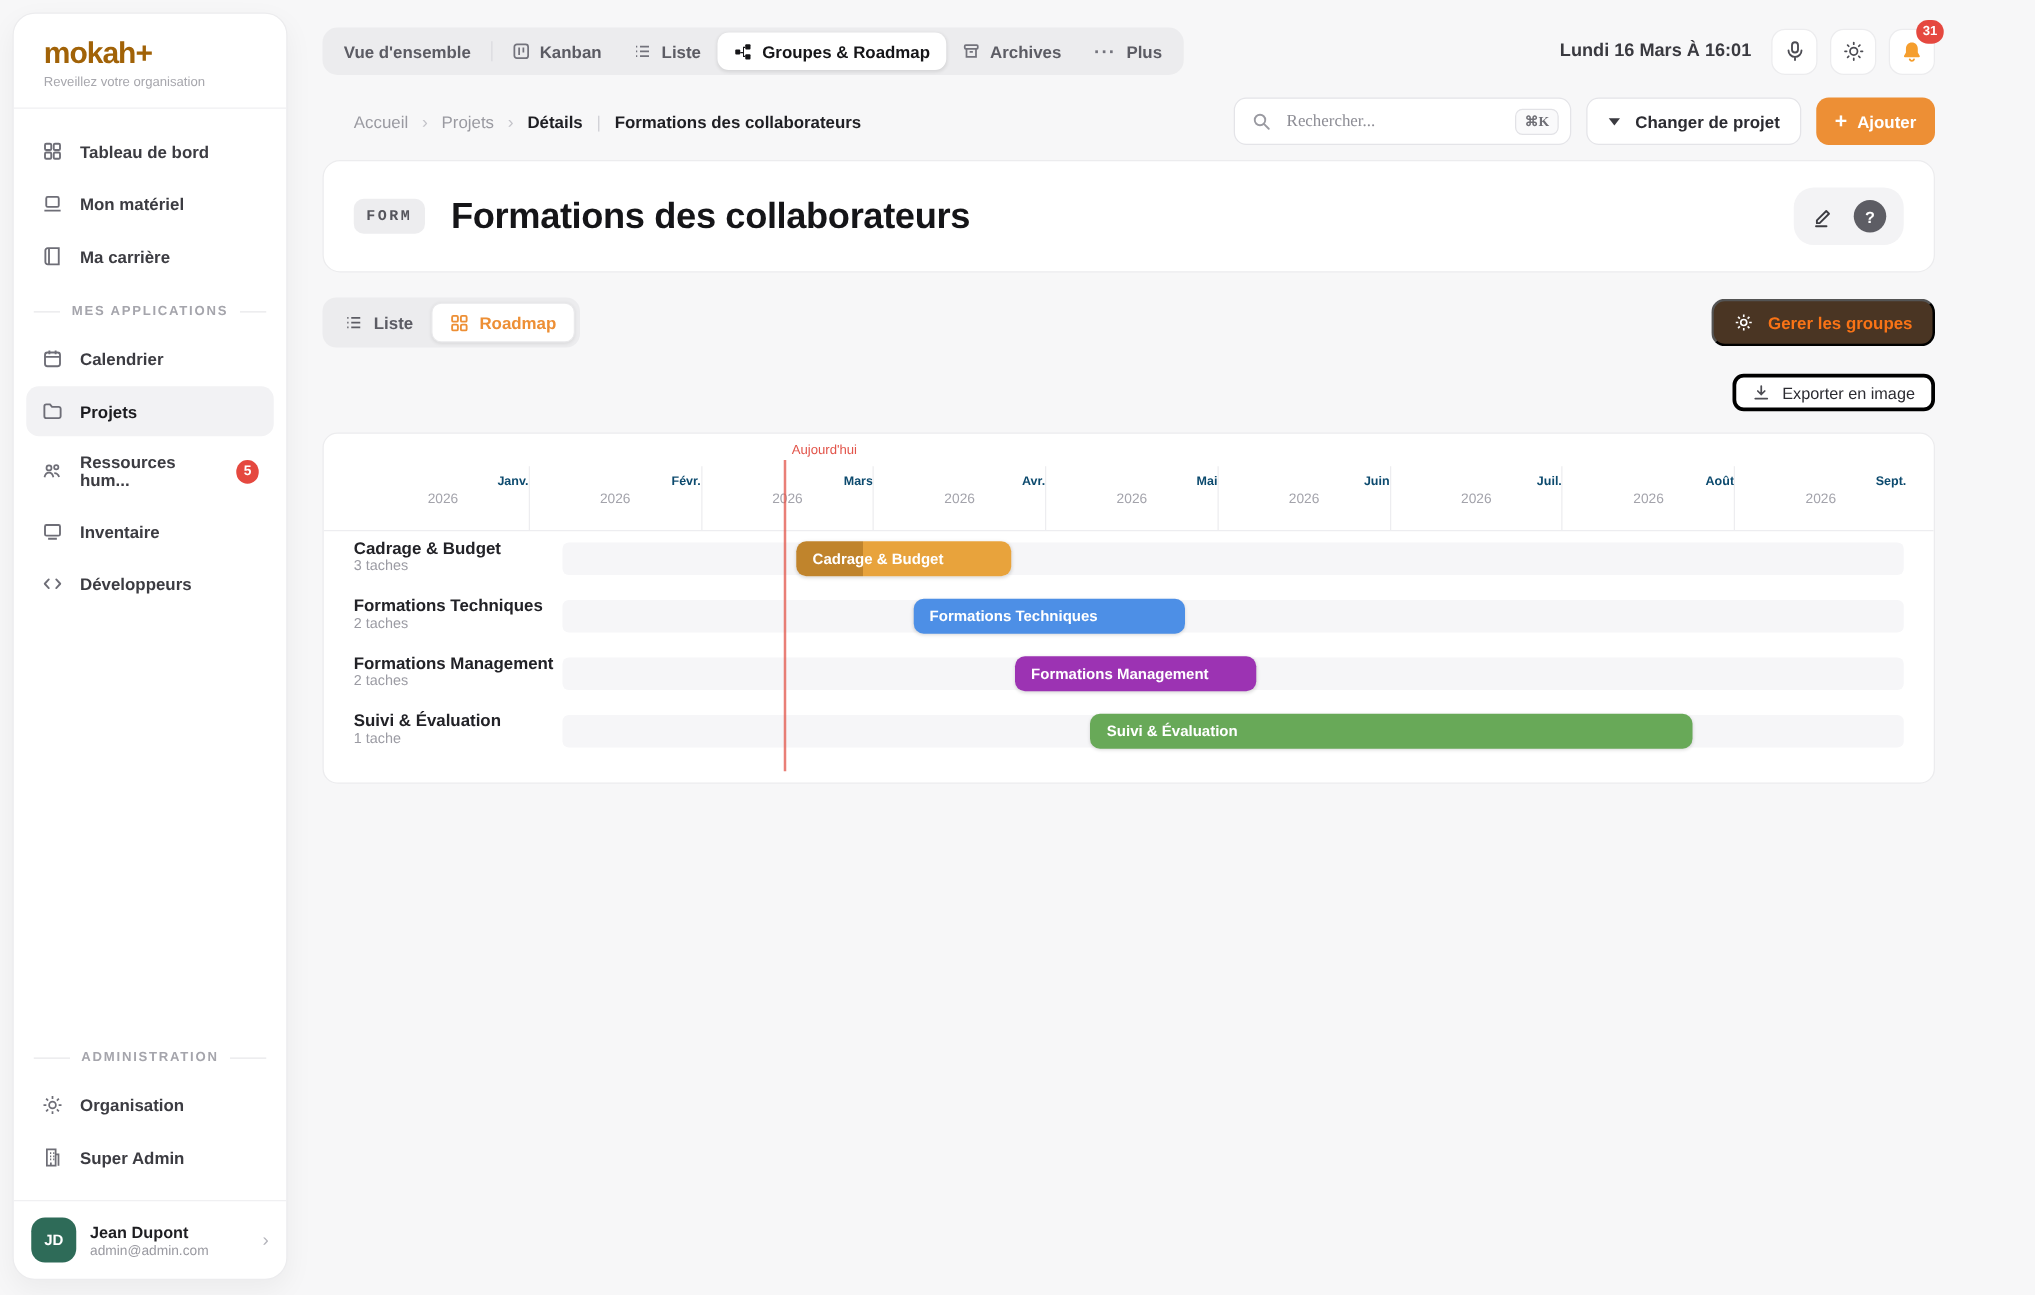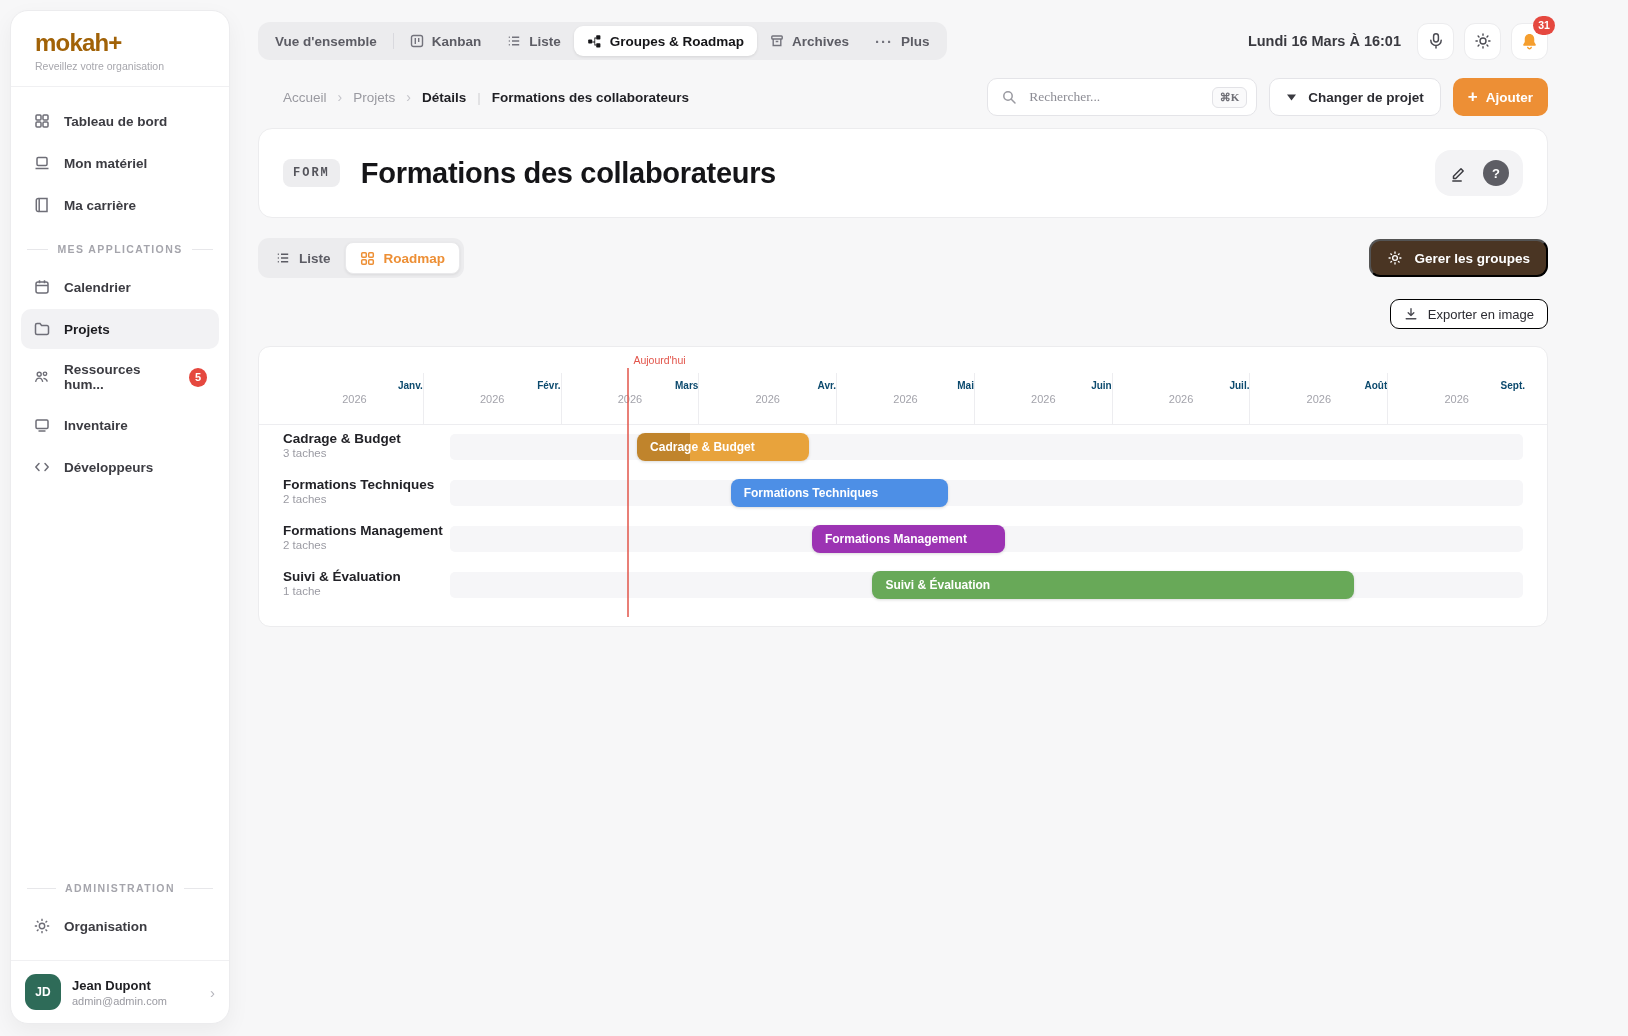--- a/index.html
+++ b/index.html
@@ -139,27 +139,27 @@
   .segmented{background:#ececee;border-radius:11px;padding:4px;display:flex;height:40px;box-sizing:border-box;}
   .seg-btn{
     display:flex;align-items:center;gap:9px;padding:0 14px;border-radius:8px;
     color:#5c5c64;font-size:13.5px;font-weight:600;
   }
   .seg-btn.active{
     background:#fff;border:1px solid #e9e9eb;color:#ed8f35;font-weight:700;
     box-shadow:0 1px 3px rgba(0,0,0,.08);
   }
   .btn-groups{
-    margin-left:auto;height:38px;background:#4a3523;border-radius:11px;color:#ffffff;
+    margin-left:auto;height:38px;background:#4a3523;border-radius:11px;color:#f97316;
     display:flex;align-items:center;gap:11px;padding:0 16px;
     font-size:13.5px;font-weight:600;box-sizing:border-box;
   }
   .export-row{margin-top:21px;display:flex;justify-content:flex-end;}
   .btn-export{
-    height:30px;background:#fff;border:1px solid #000000;border-radius:9px;
+    height:30px;background:#fff;border:3px solid #000000;border-radius:9px;
     display:flex;align-items:center;gap:10px;padding:0 13px;
     font-size:13px;font-weight:500;color:#2c2c32;box-sizing:border-box;
   }
   .btn-export .si-icon{color:#4c4c53;}
 
   
   .gantt-card{
     margin-top:17px;height:281px;background:#fff;border:1px solid #ececee;border-radius:12px;
     position:relative;box-sizing:border-box;overflow:hidden;
   }
@@ -276,20 +276,30 @@
 
     <div class="side-item">
       <span class="si-icon">
         <svg width="18" height="18" viewBox="0 0 18 18" fill="none" stroke="currentColor" stroke-width="1.4">
             <circle cx="9" cy="9" r="2.7"></circle>
             <path d="M9 1.8v2.3M9 13.9v2.3M1.8 9h2.3M13.9 9h2.3M3.9 3.9l1.6 1.6M12.5 12.5l1.6 1.6M14.1 3.9l-1.6 1.6M5.5 12.5l-1.6 1.6"></path>
           </svg>
       </span>
       <span>Organisation</span>
     </div>
+    <div class="side-item">
+      <span class="si-icon">
+        <svg width="18" height="18" viewBox="0 0 18 18" fill="none" stroke="currentColor" stroke-width="1.4">
+            <rect x="4.5" y="2.5" width="7" height="13"></rect>
+            <path d="M11.5 6.5h2.3v9"></path>
+            <path d="M7 5.5h1M9.5 5.5h1M7 8h1M9.5 8h1M7 10.5h1M9.5 10.5h1M7.7 13v2.5"></path>
+          </svg>
+      </span>
+      <span>Super Admin</span>
+    </div>
   </nav>
 
   <div class="user-card">
     <div class="avatar">JD</div>
     <div>
       <div class="user-name">Jean Dupont</div>
       <div class="user-email">admin@admin.com</div>
     </div>
     <div class="user-chevron">›</div>
   </div>

